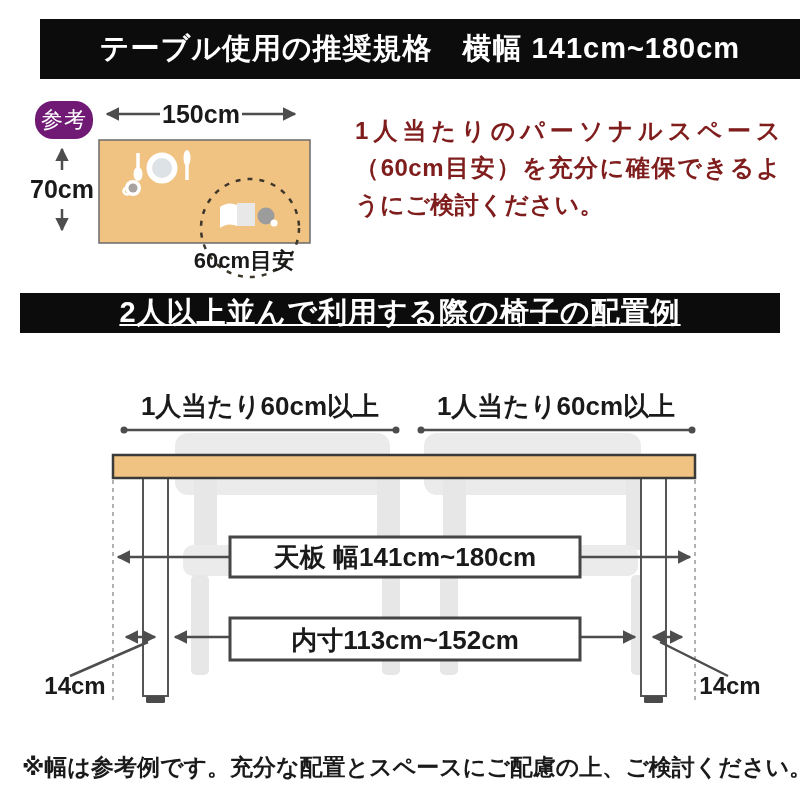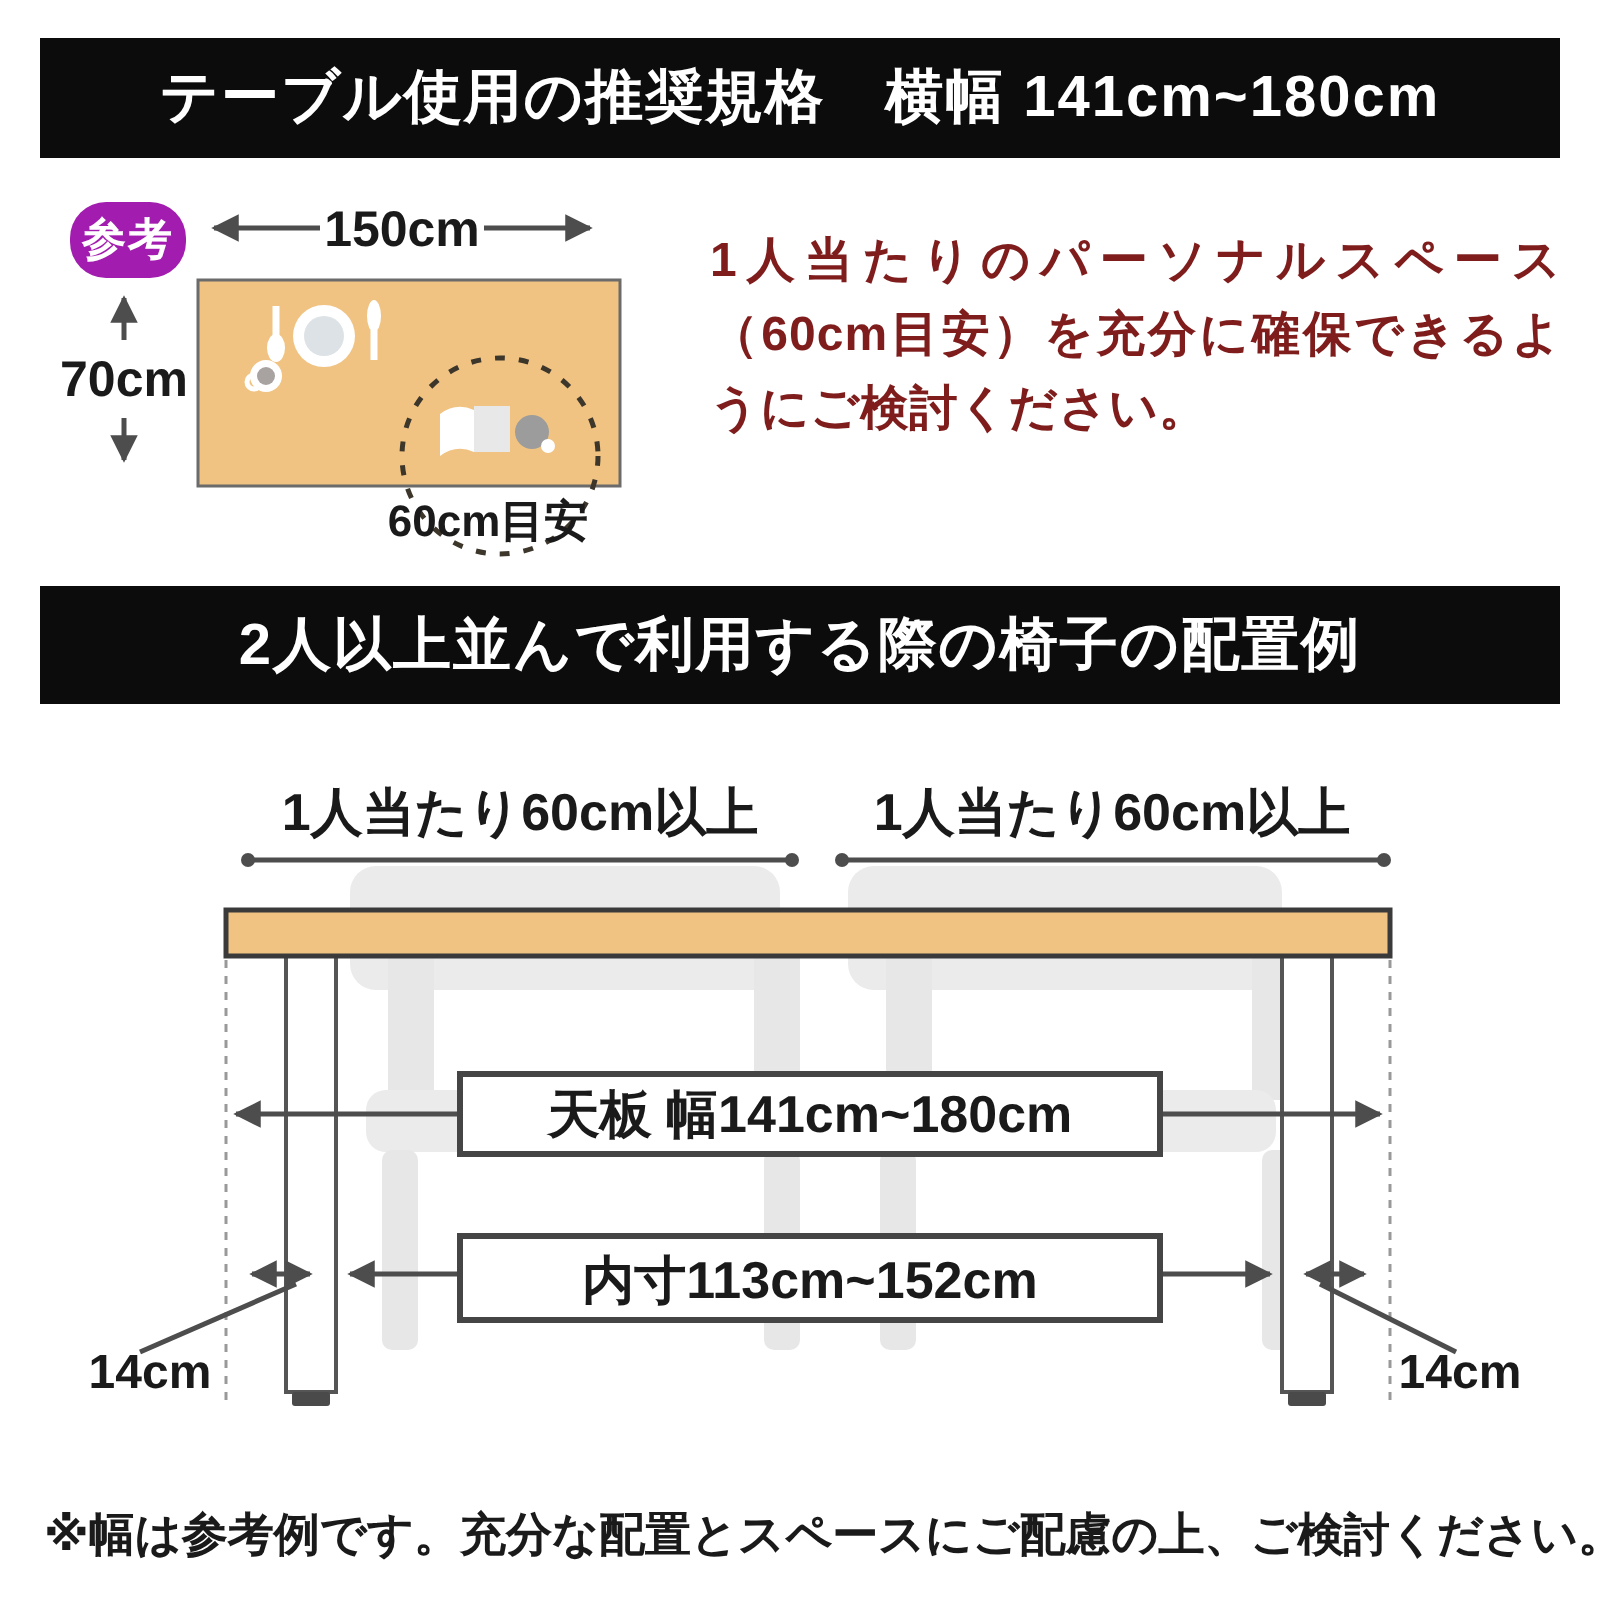--- a/index.html
+++ b/index.html
@@ -6,27 +6,27 @@
   body{
     width:800px;height:800px;position:relative;background:#ffffff;
     font-family:"Liberation Sans","DejaVu Sans",sans-serif;
     color:#1a1a1a;overflow:hidden;
   }
   .banner{
     position:absolute;left:20px;width:760px;height:60px;background:#0c0c0c;
     color:#ffffff;display:flex;align-items:center;justify-content:center;
     font-size:29px;font-weight:600;letter-spacing:1px;white-space:nowrap;
   }
-  #banner-top{top:19px;}
-  #banner-mid{top:293px;height:59px;}
+  #banner-top{top:19px;margin-left:20px;}
+  #banner-mid{top:293px;height:40px;text-decoration:underline;}
   #ref-badge{
     position:absolute;left:35px;top:101px;width:58px;height:38px;
-    background:#a21caf;color:#ffffff;border-radius:18px;
+    background:#701a75;color:#ffffff;border-radius:18px;
     display:flex;align-items:center;justify-content:center;
-    font-size:22px;font-weight:700;letter-spacing:1px;
+    font-size:22px;font-weight:400;letter-spacing:1px;
   }
   #ref-diagram{position:absolute;left:20px;top:95px;}
   #ref-paragraph{
     position:absolute;left:355px;top:112px;width:426px;
     font-size:24px;line-height:37px;font-weight:600;color:#7f1d1d;
     letter-spacing:0.5px;text-align:justify;
   }
   #layout-diagram{position:absolute;left:0px;top:360px;}
   #footer-note{
     position:absolute;left:22px;top:752px;width:770px;

